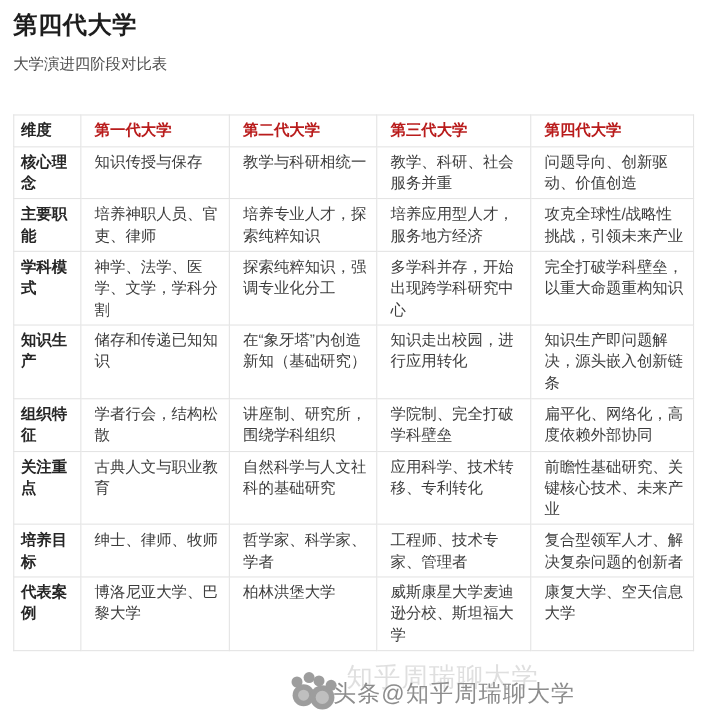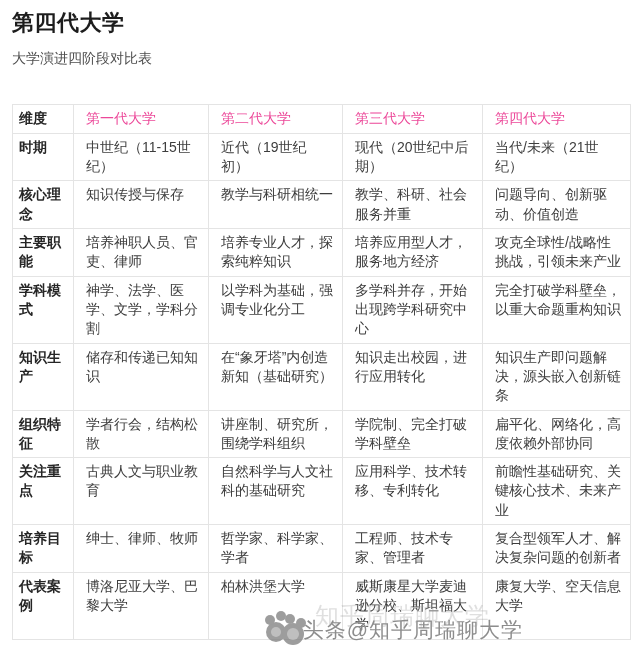--- a/index.html
+++ b/index.html
@@ -46,22 +46,22 @@
     border: 1px solid #e4e4e4;
     padding: 4px 8px 4px 12px;
     font-size: 14px;
     line-height: 1.38;
     vertical-align: top;
     text-align: left;
     word-break: normal;
     overflow-wrap: break-word;
   }
   table.compare th {
-    font-weight: 400;
-    color: #ec4899;
+    font-weight: 700;
+    color: #b91c1c;
     background: #ffffff;
   }
   table.compare td {
     color: #3d3d3d;
     font-weight: 400;
   }
   table.compare td.label,
   table.compare th.label {
     font-weight: 700;
     color: #262626;
@@ -122,44 +122,37 @@
         <tr>
           <th class="label">维度</th>
           <th>第一代大学</th>
           <th>第二代大学</th>
           <th>第三代大学</th>
           <th>第四代大学</th>
         </tr>
       </thead>
       <tbody>
           <tr>
-            <td class="label">时期</td>
-            <td>中世纪（11-15世纪）</td>
-            <td>近代（19世纪初）</td>
-            <td>现代（20世纪中后期）</td>
-            <td>当代/未来（21世纪）</td>
-          </tr>
-          <tr>
             <td class="label">核心理念</td>
             <td>知识传授与保存</td>
             <td>教学与科研相统一</td>
             <td>教学、科研、社会服务并重</td>
             <td>问题导向、创新驱动、价值创造</td>
           </tr>
           <tr>
             <td class="label">主要职能</td>
             <td>培养神职人员、官吏、律师</td>
             <td>培养专业人才，探索纯粹知识</td>
             <td>培养应用型人才，服务地方经济</td>
             <td>攻克全球性/战略性挑战，引领未来产业</td>
           </tr>
           <tr>
             <td class="label">学科模式</td>
             <td>神学、法学、医学、文学，学科分割</td>
-            <td>以学科为基础，强调专业化分工</td>
+            <td>探索纯粹知识，强调专业化分工</td>
             <td>多学科并存，开始出现跨学科研究中心</td>
             <td>完全打破学科壁垒，以重大命题重构知识</td>
           </tr>
           <tr>
             <td class="label">知识生产</td>
             <td>储存和传递已知知识</td>
             <td>在“象牙塔”内创造新知（基础研究）</td>
             <td>知识走出校园，进行应用转化</td>
             <td>知识生产即问题解决，源头嵌入创新链条</td>
           </tr>

